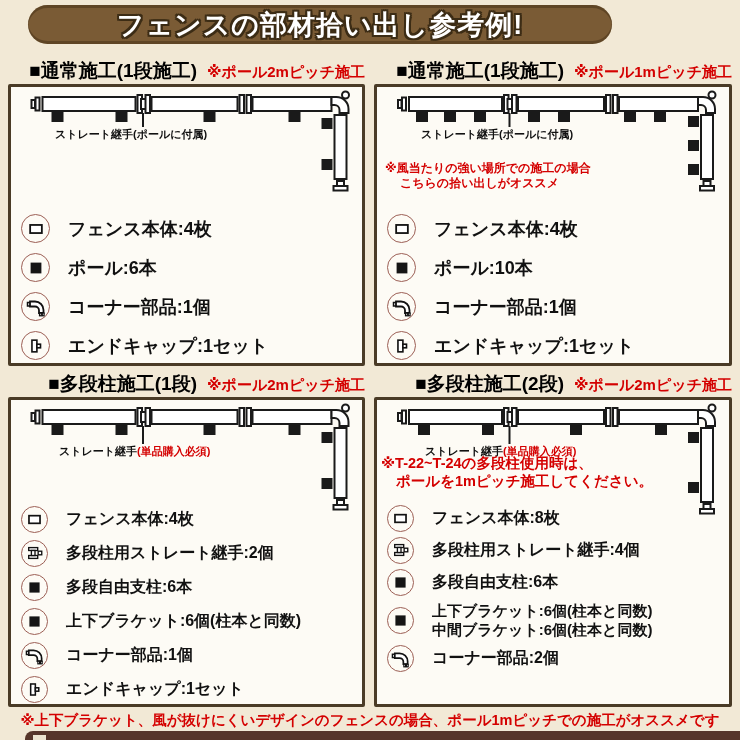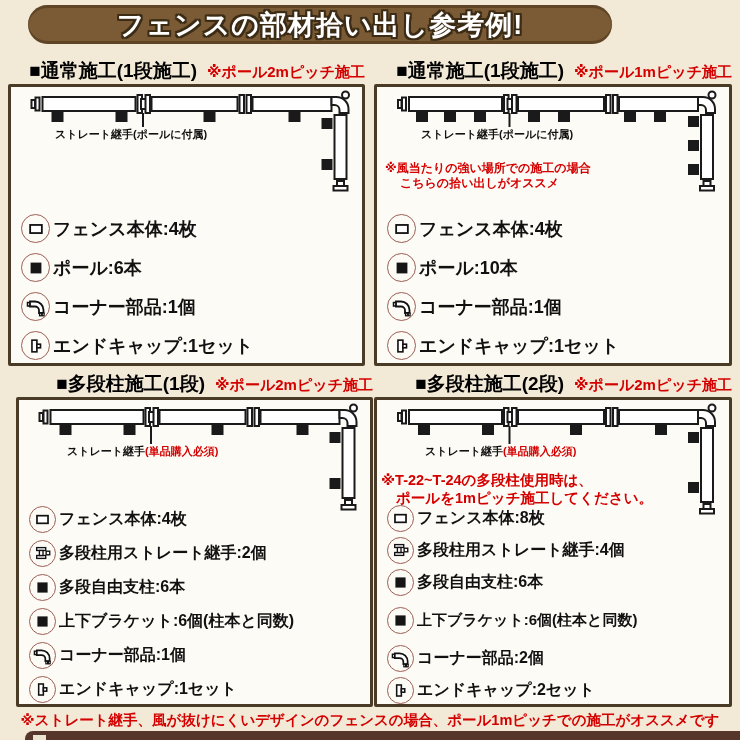--- a/index.html
+++ b/index.html
@@ -30,27 +30,27 @@
   .o{fill:#fff;stroke:#1a1a1a;stroke-width:2;}
   .ln{stroke:#1a1a1a;stroke-width:2;}
   .f{fill:#1a1a1a;}
 
   .joint-label{position:absolute;font-weight:bold;font-size:11px;color:var(--ink);white-space:nowrap;}
   .q1 .joint-label,.q2 .joint-label{left:44px;top:40px;}
   .q3 .joint-label,.q4 .joint-label{left:48px;top:44px;}
   .joint-label .suffix.red{color:var(--red);}
   .warning{position:absolute;color:var(--red);font-weight:bold;font-size:12px;line-height:1.25;white-space:nowrap;}
   .q2 .warning{left:8px;top:74px;}
-  .q4 .warning{left:4px;top:71px;font-size:14.5px;}
+  .q4 .warning{left:4px;top:54px;font-size:14.5px;}
   .warning .l2{display:block;padding-left:15px;}
 
   .parts{list-style:none;margin:0;padding:0;position:absolute;left:10px;right:4px;}
   .q1 .parts,.q2 .parts{top:122px;}
   .q3 .parts,.q4 .parts{top:102px;}
-  .parts li{display:flex;align-items:center;gap:3px;}
+  .parts li{display:flex;align-items:center;gap:18px;}
   .q1 .parts li,.q2 .parts li{height:39px;}
   .q3 .parts li{height:34px;}
   .q4 .parts li{height:32px;}
   .q4 .parts li.dbl{height:44px;}
   .crc{flex:0 0 auto;width:29px;height:29px;border:1.6px solid var(--circle);border-radius:50%;
     display:flex;align-items:center;justify-content:center;}
   .q3 .crc,.q4 .crc{width:27px;height:27px;}
   .plabel{font-weight:bold;font-size:18px;color:var(--ink);white-space:nowrap;}
   .q3 .plabel,.q4 .plabel{font-size:16px;}
   .dbl .stack{display:flex;flex-direction:column;line-height:1.3;}
@@ -221,21 +221,21 @@
                 <rect x="5.5" y="3.5" width="5.5" height="13" fill="#fff" stroke="#111" stroke-width="1.8"></rect>
                 <rect x="11" y="8" width="4" height="4" fill="#fff" stroke="#111" stroke-width="1.8"></rect>
               </svg>
             </span>
           <span class="plabel">エンドキャップ:1セット</span>
         </li>
       </ul>
     </div>
   </section>
 
-  <section class="quad q3" style="left:8px;top:371px;width:357px;margin-left:8px;">
+  <section class="quad q3" style="left:8px;top:371px;width:357px;">
     <div class="q-head">
       <span class="q-title">■多段柱施工(1段)</span>
       <span class="q-pitch">※ポール2mピッチ施工</span>
     </div>
     <div class="panel">
       <svg class="diagram" viewBox="0 0 350 118">
         <rect x="20" y="13" width="3.5" height="8" class="o"></rect>
           <rect x="24" y="10.5" width="4" height="13" class="o"></rect>
         <rect x="31" y="10" width="93" height="14" class="o"></rect>
         <rect x="126" y="8" width="4.5" height="18" class="o"></rect>
@@ -387,42 +387,34 @@
           <span class="plabel">多段自由支柱:6本</span>
         </li>
         <li class="dbl">
           <span class="crc">
               <svg width="17" height="17" viewBox="0 0 20 20">
                 <rect x="4" y="4" width="12" height="12" fill="#151515"></rect>
               </svg>
             </span>
           <span class="stack">
             <span class="plabel">上下ブラケット:6個(柱本と同数)</span>
+            <span class="plabel">中間ブラケット:6個(柱本と同数)</span>
           </span>
         </li>
         <li>
           <span class="crc">
               <svg width="19" height="19" viewBox="0 0 20 20">
                 <rect x="1.5" y="5.5" width="3" height="3.5" fill="#fff" stroke="#111" stroke-width="1.5"></rect>
                 <path d="M4,4.5 h5 a8.5,8.5 0 0 1 8.5,8.5 v3 h-4.5 v-2.5 a4,4 0 0 0 -4,-4 h-5 z" fill="#fff" stroke="#111" stroke-width="1.8"></path>
                 <rect x="13.5" y="16" width="1.8" height="2.8" fill="#fff" stroke="#111" stroke-width="1.2"></rect>
                 <rect x="16.3" y="16" width="1.8" height="2.8" fill="#fff" stroke="#111" stroke-width="1.2"></rect>
               </svg>
             </span>
           <span class="plabel">コーナー部品:2個</span>
         </li>
-        <li>
-          <span class="crc">
-              <svg width="17" height="17" viewBox="0 0 20 20">
-                <rect x="5.5" y="3.5" width="5.5" height="13" fill="#fff" stroke="#111" stroke-width="1.8"></rect>
-                <rect x="11" y="8" width="4" height="4" fill="#fff" stroke="#111" stroke-width="1.8"></rect>
-              </svg>
-            </span>
-          <span class="plabel">エンドキャップ:2セット</span>
-        </li>
       </ul>
     </div>
   </section>
 
-  <div class="footer">※ストレート継手、風が抜けにくいデザインのフェンスの場合、ポール1mピッチでの施工がオススメです</div>
+  <div class="footer">※上下ブラケット、風が抜けにくいデザインのフェンスの場合、ポール1mピッチでの施工がオススメです</div>
   <div class="strip"></div>
   <div class="strip-notch"></div>
 </div>
 
 </body></html>

